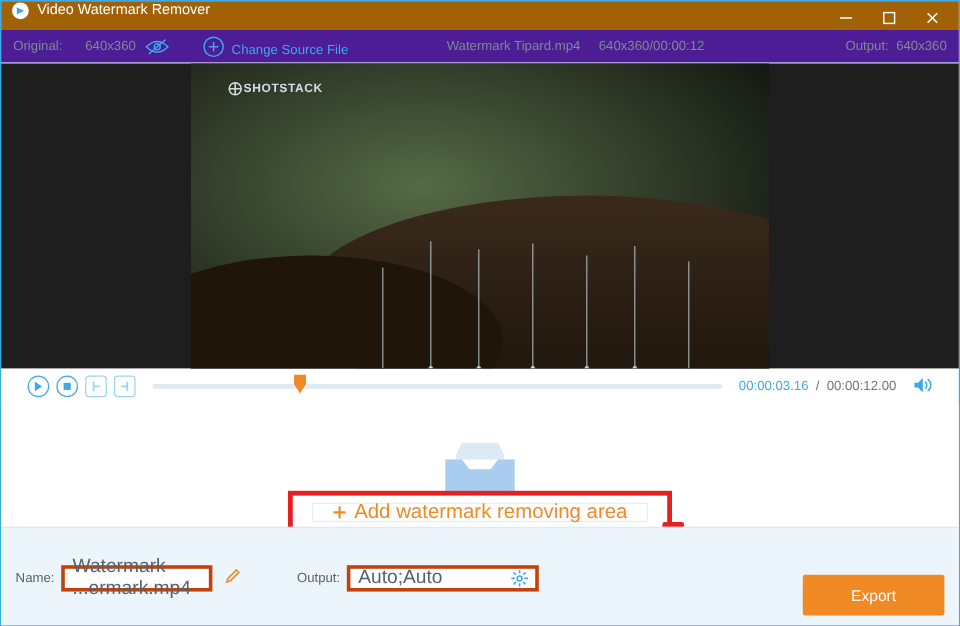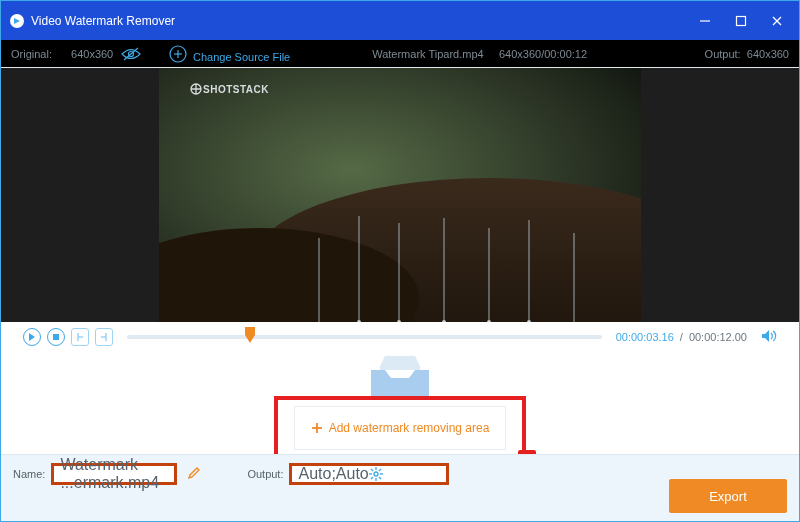--- a/index.html
+++ b/index.html
@@ -1,26 +1,26 @@
 <!DOCTYPE html>
 <html><head>
 <meta charset="utf-8">
 <style>
   * { box-sizing: border-box; margin: 0; padding: 0; font-family: "Segoe UI", Arial, sans-serif; }
   html, body { width: 800px; height: 522px; overflow: hidden; background: #fff; }
   .root { width: 800px; height: 522px; border: 1px solid #3ea9e8; display: flex; flex-direction: column; }
 
-  .titlebar { height: 39px; background: #1d4ed8; display: flex; align-items: center; color: #fff; font-size: 12px; padding: 0 4px 0 8px; }
+  .titlebar { height: 24px; background: #a16207; display: flex; align-items: flex-start; color: #fff; font-size: 12px; padding: 0 4px 0 8px; }
   .titlebar .app-icon { width: 16px; height: 16px; margin-right: 6px; }
   .titlebar .title { flex: 0 0 auto; }
   .titlebar .spacer { flex: 1; }
   .win-btn { width: 36px; height: 28px; display: inline-flex; align-items: center; justify-content: center; }
   .win-btn svg { stroke: #fff; }
 
-  .infobar { height: 28px; background: #000000; border-bottom: 1px solid #e0e8ee; display: flex; align-items: center; font-size: 11px; color: #7d8a93; padding: 0 10px; gap: 8px; }
+  .infobar { height: 28px; background: #4c1d95; border-bottom: 1px solid #e0e8ee; display: flex; align-items: center; font-size: 11px; color: #7d8a93; padding: 0 10px; gap: 8px; }
   .infobar .orig { flex: 0 0 150px; display:flex; align-items:center; gap:8px; }
   .infobar .orig svg { flex:0 0 auto; }
   .infobar .change { display:flex; align-items:flex-end; gap:6px; color:#3ea9e8; }
   .infobar .change svg { stroke:#3ea9e8; }
   .infobar .center { flex:1; text-align:center; white-space:nowrap; }
   .infobar .out { flex: 0 0 120px; text-align:right; }
 
   .preview { height: 254px; background: #1e1e1e; display:flex; align-items:stretch; justify-content:center; }
   .preview .pane { width: 482px; background:#1a1a1a; position:relative; overflow:hidden; }
 
@@ -28,33 +28,33 @@
   .pbtn { width:18px; height:18px; display:inline-flex; align-items:center; justify-content:center; border:1px solid #3ea9e8; border-radius:50%; }
   .pbtn.sq { border-radius:3px; }
   .track { flex:1; height:4px; background:#dfeaf2; margin:0 8px; position:relative; border-radius:2px; }
   .track .marker { position:absolute; top:-8px; }
   .time-cur { color:#3ea9e8; }
   .time-tot { color:#6b7880; }
 
   .dropzone { height: 102px; background:#fff; display:flex; flex-direction:column; align-items:center; justify-content:flex-end; padding-bottom:4px; position:relative; }
   .tray { width:58px; height:42px; position:relative; margin-bottom:8px; }
   .addbtn-wrap { position:relative; }
-  .addbtn { height:44px; border:1px solid #e9edf1; padding:0 16px; display:flex; align-items:center; gap:6px; font-size:12px; color:#f08a24; background:#fff; }
+  .addbtn { height:16px; border:1px solid #e9edf1; padding:0 16px; display:flex; align-items:center; gap:6px; font-size:17px; color:#f08a24; background:#fff; }
   .addbtn svg { stroke:#f08a24; }
   .redbox { position:absolute; border:4px solid #e62020; pointer-events:none; }
   .callout { position:absolute; width:18px; height:18px; background:#e62020; color:#fff; font-size:11px; font-weight:bold; display:flex; align-items:center; justify-content:center; border-radius:2px; }
 
-  .bottombar { flex:1; background:#ecf5fb; border-top:1px solid #dde8f0; padding:8px 12px 6px 12px; font-size:11px; color:#55626b; display:flex; flex-direction:column; gap:8px; position:relative; }
+  .bottombar { flex:1; background:#ecf5fb; border-top:1px solid #dde8f0; padding:8px 12px 6px 12px; font-size:11px; color:#55626b; display:flex; flex-direction:row; gap:8px; position:relative; }
   .brow { display:flex; align-items:center; gap:6px; }
   .brow .lbl { }
   .txtfield { height:22px; background:#fff; border:3px solid #c2410c; padding:0 6px; display:flex; align-items:center; font-size:16px; color:#55626b; }
   .name-field { width:126px; }
   .pencil { margin-left:4px; }
   .out-lbl { margin-left:40px; }
-  .out-field { width:160px; }
+  .out-field { width:160px; justify-content:space-between; }
   .save-field { width:290px; }
   .dd { width:24px; height:22px; border:1px solid #cfdbe4; border-left:none; background:#fff; display:flex; align-items:center; justify-content:center; }
   .folder { margin-left:6px; }
   .exportbtn { position:absolute; right:12px; bottom:8px; width:118px; height:34px; background:#f08a24; color:#fff; font-size:13px; display:flex; align-items:center; justify-content:center; border-radius:2px; }
 
 </style>
 </head>
 <body>
 
 <div class="root">

